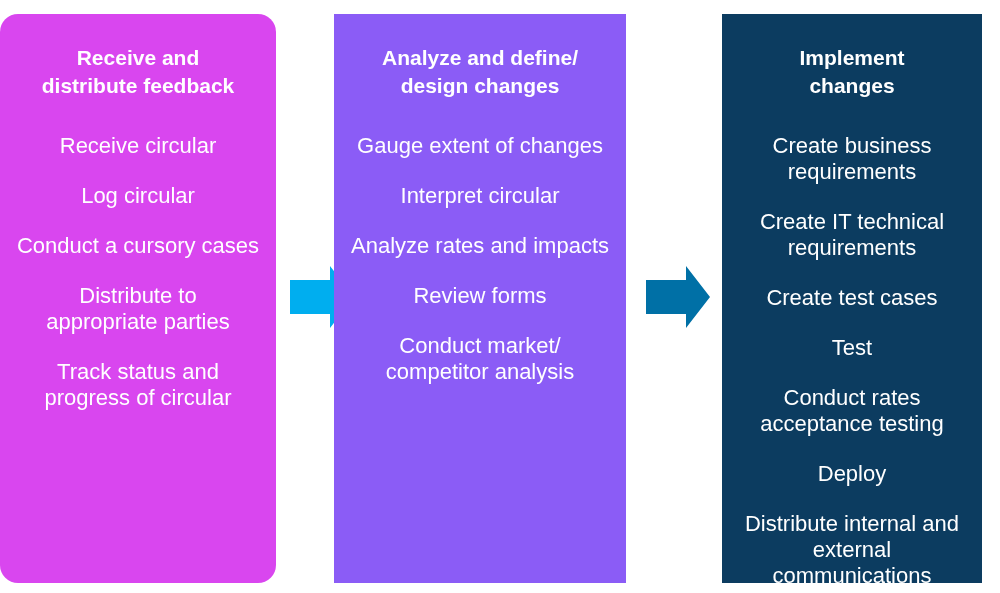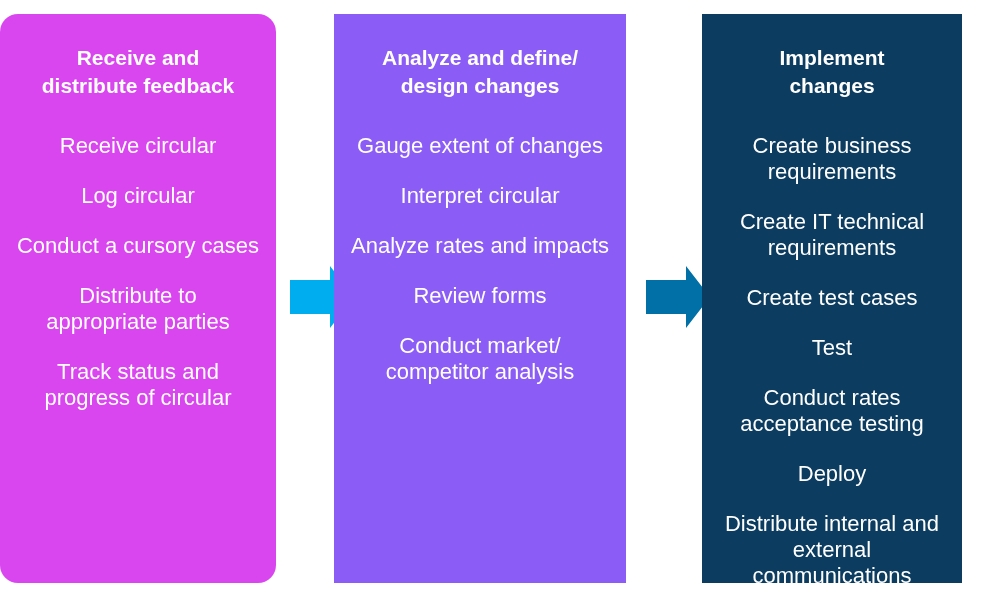--- a/index.html
+++ b/index.html
@@ -17,21 +17,21 @@
   .panel {
     position: absolute;
     top: 14px;
     height: 569px;
     padding: 30px 10px 0 10px;
     text-align: center;
     color: #ffffff;
   }
   .panel-1 { left: 0;     width: 276px; background: #d946ef; border-radius: 18px; }
   .panel-2 { left: 334px; width: 292px; background: #8b5cf6; }
-  .panel-3 { left: 702px; width: 260px; background: #0C3C60; }
+  .panel-3 { left: 722px; width: 260px; background: #0C3C60; }
   .panel-title {
     font-size: 21px;
     font-weight: bold;
     line-height: 28px;
     white-space: pre-line;
     margin-bottom: 33px;
     color: #ffffff;
   }
   .process-step {
     font-size: 22px;

